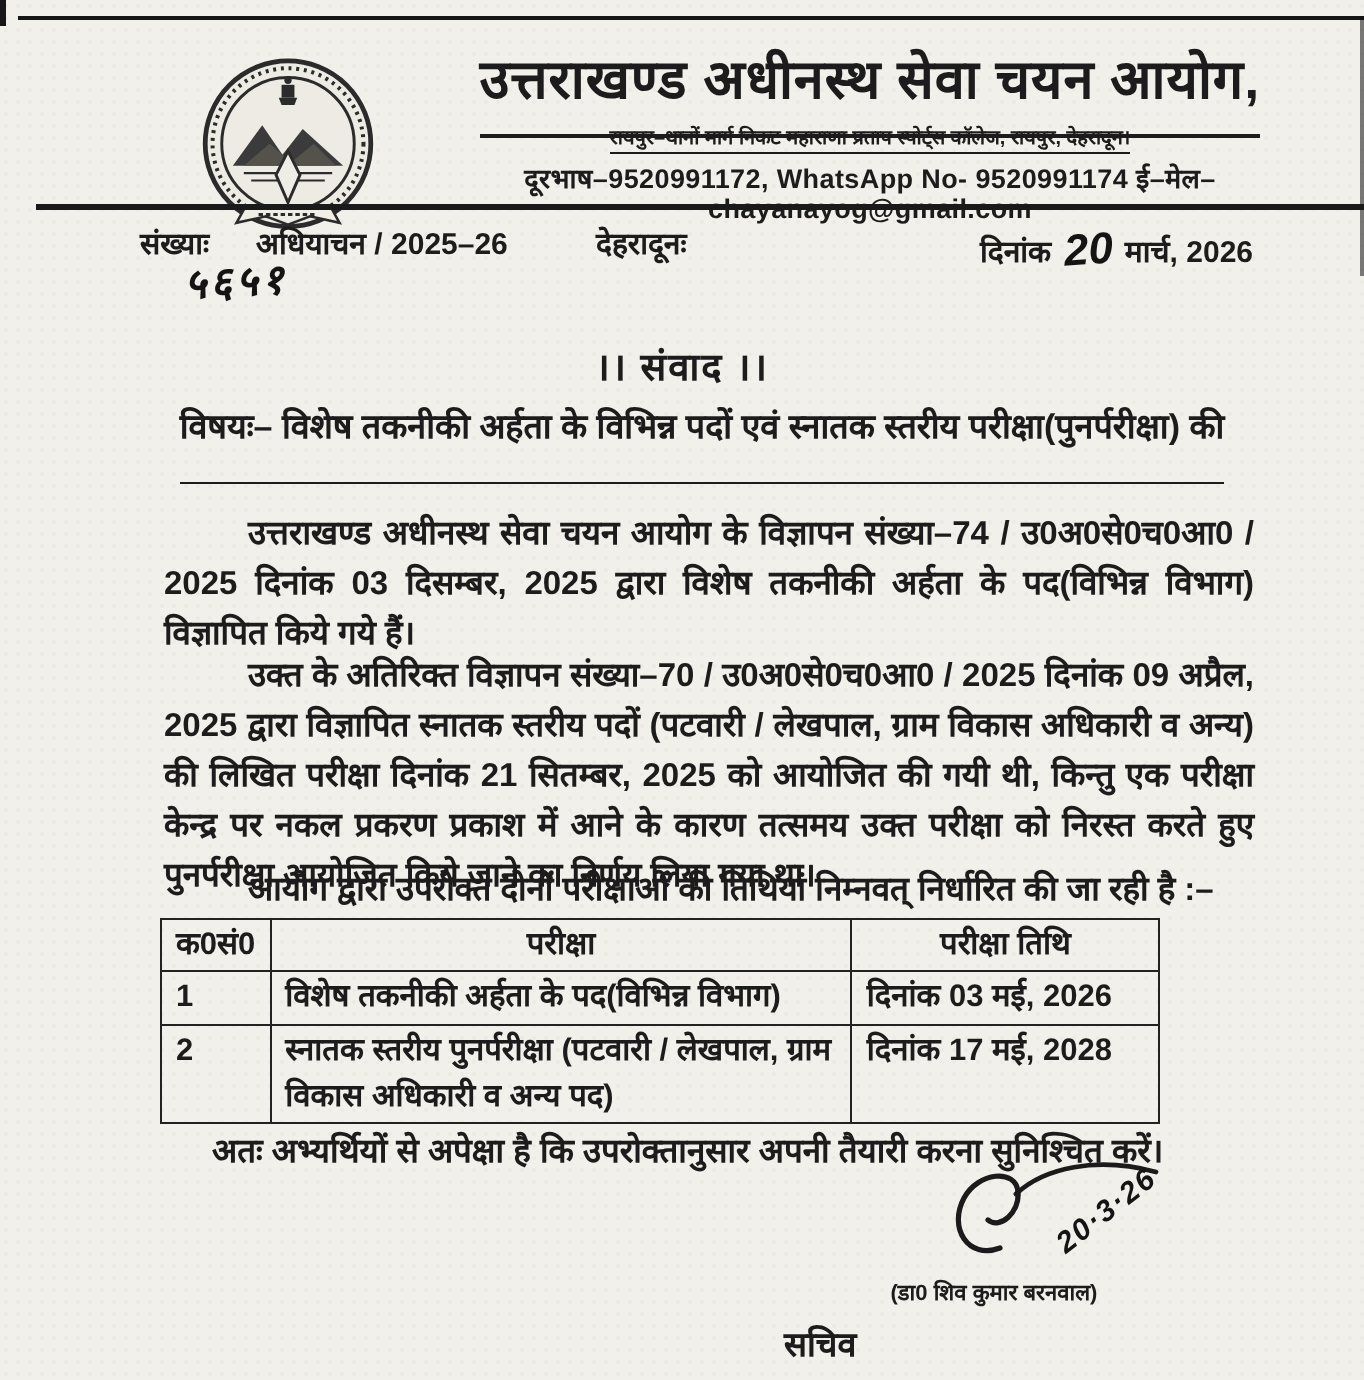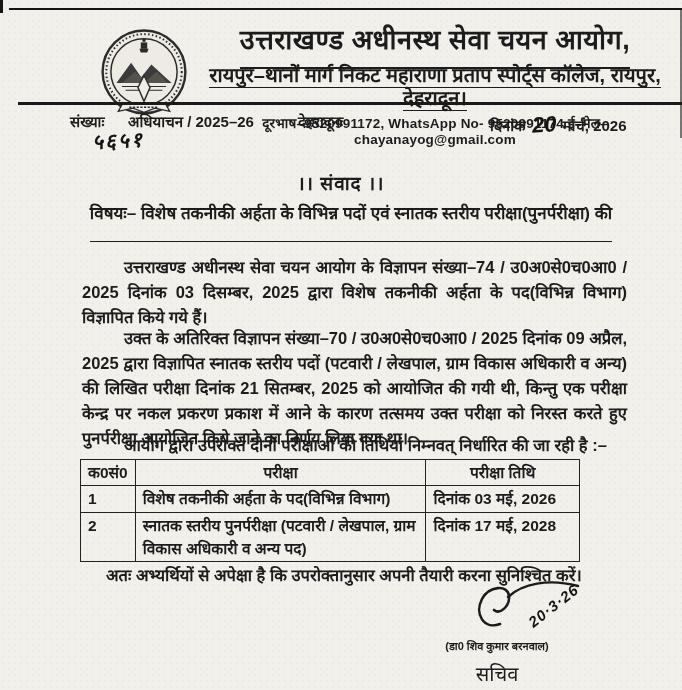--- a/index.html
+++ b/index.html
@@ -16,21 +16,21 @@
   }
   .scan-top-line{position:absolute;top:8px;left:9px;right:0;height:2px;background:#161616;}
   .scan-left-tick{position:absolute;top:0;left:0;width:3px;height:13px;background:#161616;}
   .scan-right-edge{position:absolute;top:8px;right:0;width:2px;height:130px;background:rgba(20,20,20,0.55);}
 
   .emblem{position:absolute;left:94px;top:24px;width:100px;height:92px;}
 
   .head-text{position:absolute;left:196px;top:25px;width:478px;text-align:center;line-height:1.15;}
   .org-name{font-size:27px;font-weight:700;letter-spacing:0.5px;}
   .org-name span{border-bottom:2px solid #1c1c1c;padding-bottom:12px;}
-  .org-addr{margin-top:8px;font-size:20px;font-weight:700;}
+  .org-addr{margin-top:8px;font-size:10px;font-weight:700;}
   .org-addr span{border-bottom:1.5px solid #1c1c1c;padding-bottom:1px;}
   .org-contact{margin-top:6px;font-size:13.5px;font-weight:700;letter-spacing:0.2px;}
 
   .head-rule{position:absolute;top:102px;left:18px;right:0;height:3px;background:#1a1a1a;}
 
   .meta{position:absolute;top:111px;left:0;right:0;height:22px;font-size:15px;font-weight:700;}
   .meta-number-label{position:absolute;left:70px;}
   .meta-number-value{position:absolute;left:128px;text-align:right;}
   .meta-place{position:absolute;left:298px;}
   .meta-date{position:absolute;left:490px;}
@@ -52,21 +52,21 @@
   .exam-table{position:absolute;top:459px;left:80px;width:500px;border-collapse:collapse;font-size:15.5px;font-weight:600;}
   .exam-table th,.exam-table td{border:1.8px solid #222;padding:1px 7px;line-height:1.5;vertical-align:top;}
   .exam-table th{text-align:center;font-weight:700;}
   .exam-table td{text-align:left;}
 
   .closing{position:absolute;top:563px;left:82px;width:545px;font-size:16.5px;font-weight:600;text-indent:24px;margin:0;}
 
   .sig-svg{position:absolute;left:470px;top:580px;width:130px;height:58px;}
   .sig-date{position:absolute;left:524px;top:597px;font-size:15px;font-weight:700;transform:rotate(-38deg);letter-spacing:1px;}
   .sig-name{position:absolute;left:392px;top:638px;width:210px;text-align:center;font-size:11px;font-weight:700;}
-  .sig-desig{position:absolute;left:392px;top:660px;width:210px;text-align:center;font-size:20px;font-weight:400;}
+  .sig-desig{position:absolute;left:392px;top:660px;width:210px;text-align:left;font-size:17px;font-weight:700;}
 </style>
 </head>
 <body>
 
 <div class="page">
 
   <div class="scan-top-line"></div>
   <div class="scan-left-tick"></div>
   <div class="scan-right-edge"></div>
 

